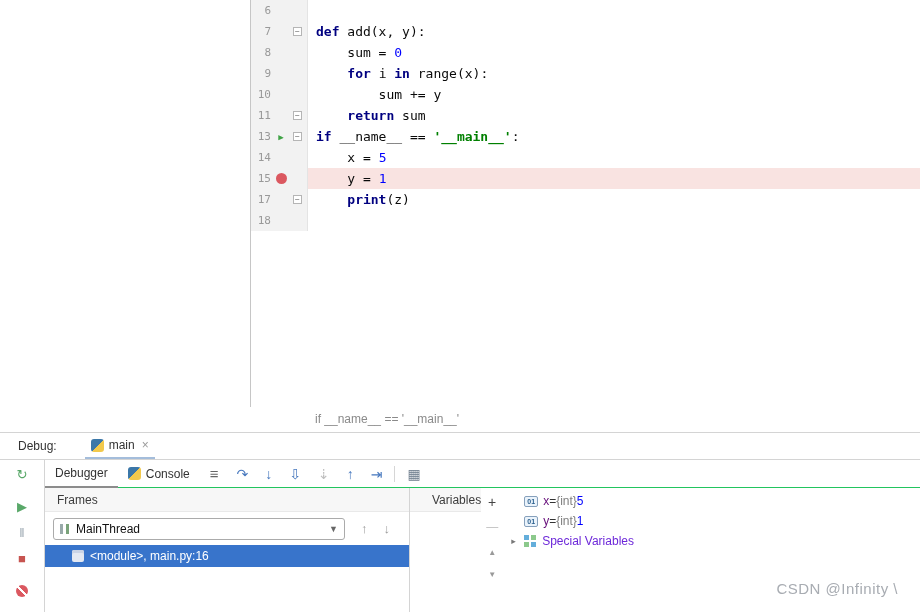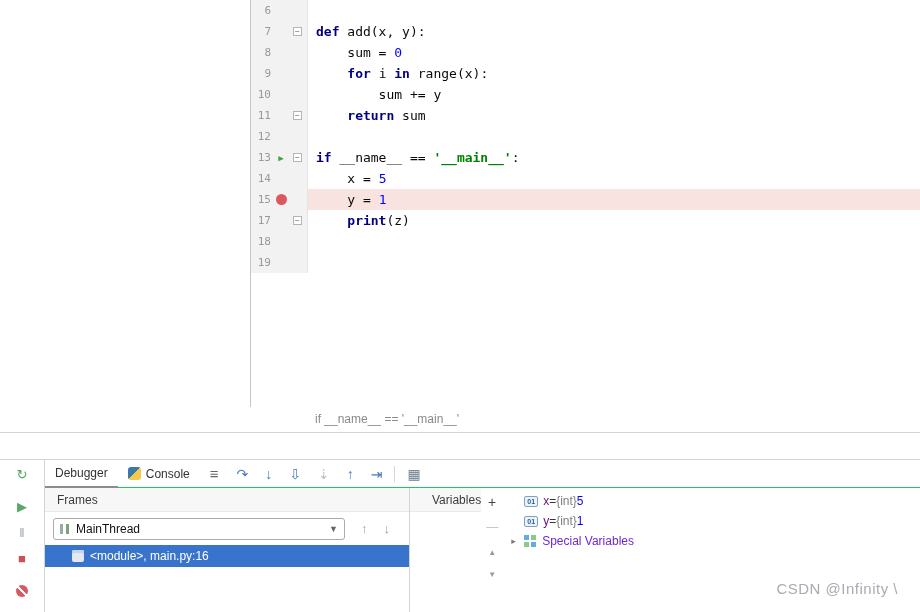--- a/index.html
+++ b/index.html
@@ -169,28 +169,20 @@
           <span class="lnum">11</span>
           <span class="gicon"></span>
           <span class="fold">
             <span class="fold-box">−</span>
           </span>
         </div>
         <div class="code"><span class="tok-pl">    </span><span class="tok-kw">return </span><span class="tok-pl">sum</span></div>
       </div>
       <div class="line-row">
         <div class="gutter">
-          <span class="lnum">12</span>
-          <span class="gicon"></span>
-          <span class="fold"></span>
-        </div>
-        <div class="code"></div>
-      </div>
-      <div class="line-row">
-        <div class="gutter">
           <span class="lnum">13</span>
           <span class="gicon">
             <span class="exec-arrow">▶</span>
           </span>
           <span class="fold">
             <span class="fold-box">−</span>
           </span>
         </div>
         <div class="code"><span class="tok-kw">if </span><span class="tok-pl">__name__ == </span><span class="tok-str">'__main__'</span><span class="tok-pl">:</span></div>
       </div>
@@ -223,34 +215,34 @@
         <div class="code"><span class="tok-pl">    </span><span class="tok-kw">print</span><span class="tok-pl">(z)</span></div>
       </div>
       <div class="line-row">
         <div class="gutter">
           <span class="lnum">18</span>
           <span class="gicon"></span>
           <span class="fold"></span>
         </div>
         <div class="code"></div>
       </div>
-      <div class="line-row">
-        <div class="gutter">
-          <span class="lnum">19</span>
-          <span class="gicon"></span>
-          <span class="fold"></span>
-        </div>
-        <div class="code"></div>
-      </div>
     </div>
 
   <div id="breadcrumb-bar">
     <div class="crumb">if __name__ == '__main__'</div>
   </div>
 
+  <div id="debug-header">
+    <span class="dbg-label">Debug:</span>
+    <div class="session-tab">
+      <span class="py-icon"></span>
+      <span class="tab-label">main</span>
+      <span class="tab-close">×</span>
+    </div>
+  </div>
 
   <div id="debug-body">
     <div id="left-strip">
         <div class="tool-btn" style="top: 7px; color: rgb(89, 168, 105);">↻</div>
         <div class="tool-btn" style="top: 39px; color: rgb(89, 168, 105);">▶</div>
         <div class="tool-btn" style="top: 65px; color: rgb(154, 167, 176);">‖</div>
         <div class="tool-btn" style="top: 91px; color: rgb(199, 84, 80);">■</div>
         <div class="tool-btn" style="top: 125px;"><span class="mute-circle"></span></div>
       </div>
 

